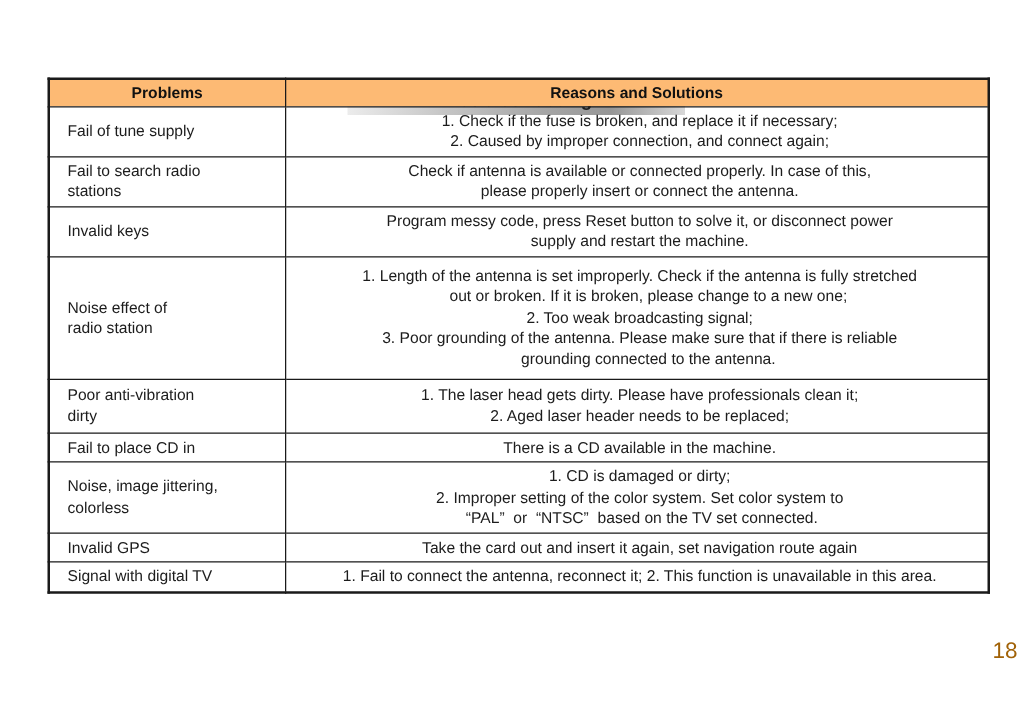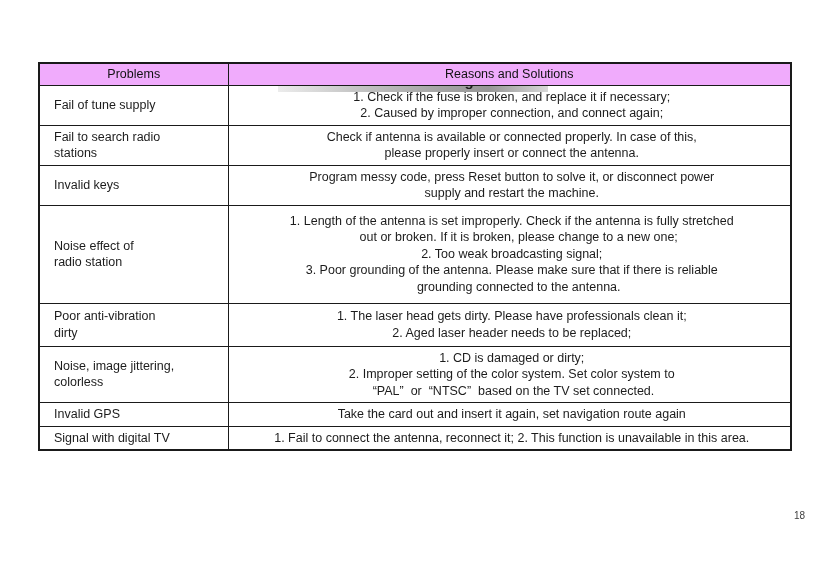--- a/index.html
+++ b/index.html
@@ -37,42 +37,42 @@
   table.troubleshooting th,
   table.troubleshooting td {
     border: 1px solid #1a1a1a;
     vertical-align: middle;
     font-size: 12.5px;
     line-height: 1.32;
   }
   table.troubleshooting { border: 2px solid #1a1a1a; }
 
   th.hdr {
-    background: #f0abfc;
+    background: #fdba74;
     font-size: 13.5px;
-    font-weight: normal;
+    font-weight: bold;
     text-align: center;
     color: #111;
   }
   td.problem {
     padding: 2px 6px 2px 14px;
     white-space: pre-wrap;
     text-align: left;
   }
   td.solution {
     padding: 3px 4px 3px 9px;
     white-space: pre-wrap;
     text-align: center;
   }
 
   .page-number {
     position: absolute;
     left: 794px; top: 510px;
-    font-size: 10px;
-    color: #404040;
+    font-size: 18px;
+    color: #a16207;
     font-family: "Liberation Sans", sans-serif;
   }
 </style>
 </head>
 <body>
 
 <div class="page">
 
   <div class="title-bar">
     <span>Troubleshooting</span>
@@ -112,20 +112,24 @@
 2. Too weak broadcasting signal;
 3. Poor grounding of the antenna. Please make sure that if there is reliable
     grounding connected to the antenna.</td>
     </tr>
     <tr style="height:43px">
       <td class="problem">Poor anti-vibration
 dirty</td>
       <td class="solution">1. The laser head gets dirty. Please have professionals clean it;
 2. Aged laser header needs to be replaced;</td>
     </tr>
+    <tr style="height:21px">
+      <td class="problem">Fail to place CD in</td>
+      <td class="solution">There is a CD available in the machine.</td>
+    </tr>
     <tr style="height:54px">
       <td class="problem">Noise, image jittering,
 colorless</td>
       <td class="solution">1. CD is damaged or dirty;
 2. Improper setting of the color system. Set color system to
  “PAL”  or  “NTSC”  based on the TV set connected.</td>
     </tr>
     <tr style="height:21px">
       <td class="problem">Invalid GPS</td>
       <td class="solution">Take the card out and insert it again, set navigation route again</td>

